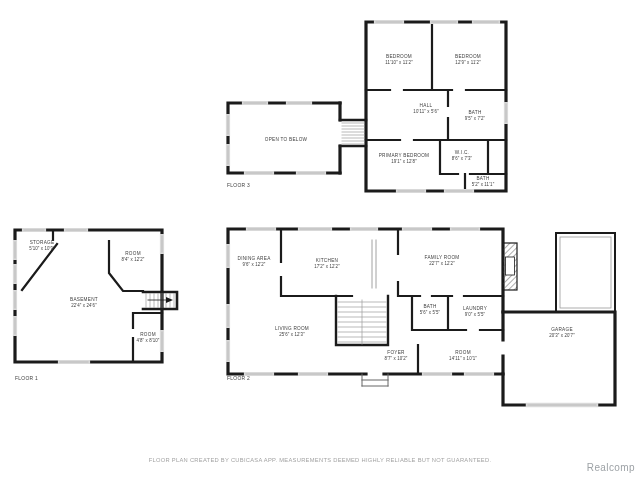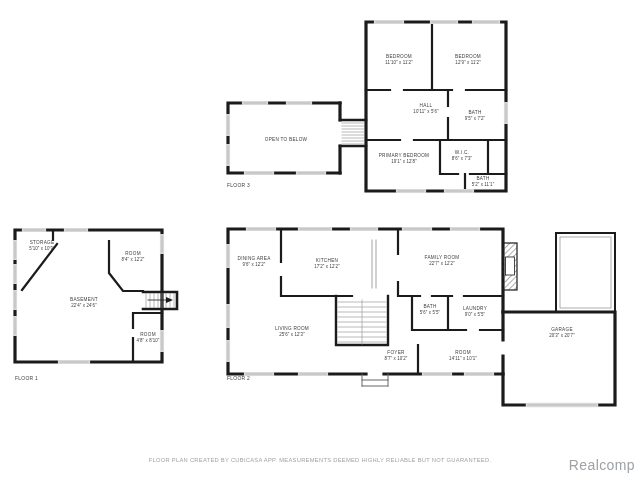--- a/index.html
+++ b/index.html
@@ -7,21 +7,21 @@
           font-family:"Liberation Sans",sans-serif;}
   .plan-svg{position:absolute;left:0;top:0;}
   .room-label{position:absolute;transform:translate(-50%,-50%) scale(0.52);transform-origin:center;
               text-align:center;color:#3d3d3d;white-space:nowrap;line-height:1.3;}
   .room-label .rname{display:block;font-size:9px;letter-spacing:0.5px;}
   .room-label .rdims{display:block;font-size:8.5px;letter-spacing:0.2px;}
   .floor-tag{position:absolute;transform:scale(0.55);transform-origin:left top;font-size:9px;
              color:#3d3d3d;letter-spacing:0.5px;white-space:nowrap;}
   .footer{position:absolute;left:320px;top:460px;transform:translate(-50%,-50%) scale(0.55);
           color:#a3a3a3;font-size:10.5px;letter-spacing:0.5px;white-space:nowrap;}
-  .watermark{position:absolute;right:5px;bottom:7px;color:#9da2a6;font-size:14px;
+  .watermark{position:absolute;right:5px;bottom:7px;color:#9da2a6;font-size:10px;
              letter-spacing:0.4px;}
 </style>
 </head>
 <body>
 
 <div class="canvas">
 
   <svg class="plan-svg" width="640" height="480" viewBox="0 0 640 480">
     <defs>
       <pattern id="hatch" width="4" height="4" patternUnits="userSpaceOnUse" patternTransform="rotate(45)">

